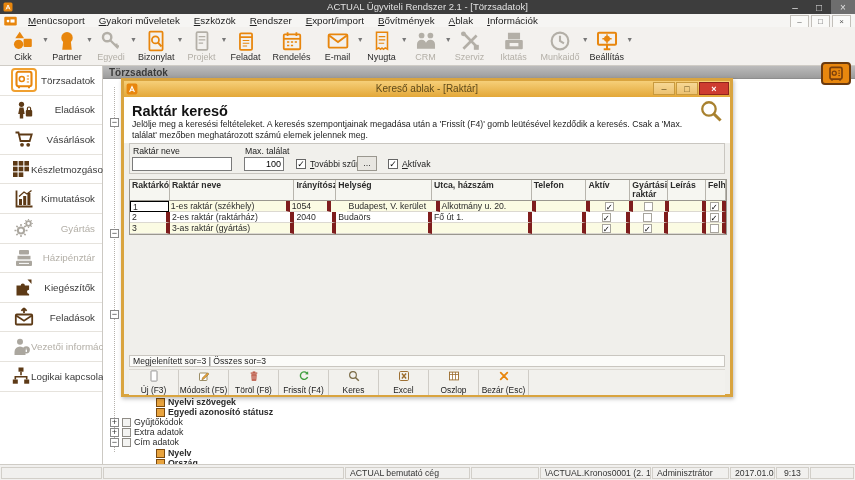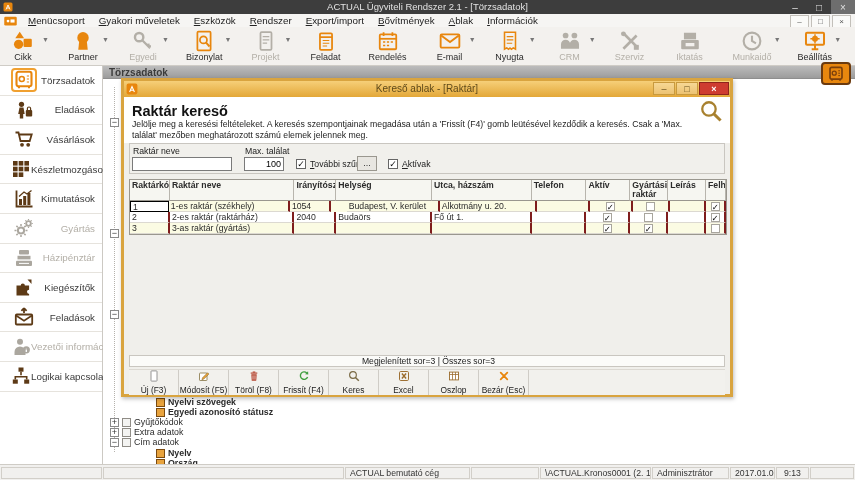--- a/index.html
+++ b/index.html
@@ -19,21 +19,21 @@
   
   .menubar{position:absolute;left:0;top:14px;width:855px;height:13px;background:#f6f5f3;border-bottom:1px solid #e2dfda;display:flex;align-items:center;}
   .menu-ic{width:13px;height:10px;margin:0 4px 0 4px;}
   .menu-item{padding:0 7px;font-size:9.8px;color:#222;line-height:13px;white-space:nowrap;}
   .menu-item::first-letter{text-decoration:underline;}
   .mdi-ctl{position:absolute;right:4px;top:1px;display:flex;gap:2px;}
   .mdi-ctl span{width:17px;height:11px;border:1px solid #c3c0ba;background:#fafaf8;color:#555;
     display:flex;align-items:center;justify-content:center;font-size:8px;line-height:1;}
 
   
-  .toolbar{position:absolute;left:0;top:27px;width:855px;height:39px;background:#f3f1ee;border-bottom:1px solid #cfccc6;display:flex;align-items:flex-start;padding-left:2px;box-sizing:border-box;gap:16px;}
+  .toolbar{position:absolute;left:0;top:27px;width:855px;height:39px;background:#f3f1ee;border-bottom:1px solid #cfccc6;display:flex;align-items:flex-start;padding-left:2px;box-sizing:border-box;}
   .tb-item{position:relative;display:flex;flex-direction:column;align-items:center;padding:3px 6px 0 4px;min-width:34px;}
   .tb-item .ic{width:22px;height:22px;color:#e8860d;}
   .tb-item .tb-label{font-size:9px;margin-top:0px;color:#2b2b2b;white-space:nowrap;}
   .tb-item.disabled .ic{color:#b3afa7;}
   .tb-item.disabled .tb-label{color:#b3afa7;}
   .tb-item .dd{display:none;position:absolute;right:-3px;top:9px;font-size:7px;color:#777;}
   .tb-item.has-dd .dd{display:block;}
 
   
   .sidebar{position:absolute;left:0;top:66px;width:103px;height:398px;background:#fff;border-right:1px solid #ccc9c3;box-sizing:border-box;}
@@ -82,26 +82,26 @@
   .ftext{position:absolute;height:14px;border:1px solid #7a7a7a;background:#fff;font-size:9px;padding:0 2px;box-sizing:border-box;font-family:"Liberation Sans",sans-serif;}
   .accel::first-letter{text-decoration:underline;}
   .cbx{position:absolute;width:10px;height:10px;border:1px solid #666;background:#fff;font-size:9px;line-height:9px;text-align:center;color:#111;box-sizing:border-box;}
   .dots-btn{position:absolute;width:20px;height:15px;background:#e8e6e1;border:1px solid #9a978f;font-size:9px;text-align:center;line-height:12px;box-sizing:border-box;}
 
   .wtable{position:absolute;left:5px;top:82px;width:598px;background:#fff;border:1px solid #9a978f;box-sizing:border-box;}
   .thead{display:flex;height:21px;background:#f6f6f1;}
   .th{font-size:8.7px;font-weight:bold;padding:1px 2px;border-right:1px solid #b8b5ad;border-bottom:1px solid #9a978f;box-sizing:border-box;overflow:hidden;white-space:normal;line-height:1.05;}
   .trow{display:flex;height:11px;}
   .trow.alt{background:#fbfbe3;}
-  .td{font-size:8.7px;padding:0 2px;border-right:2px solid #7f1d1d;border-bottom:1px solid #dcd9d1;box-sizing:border-box;overflow:hidden;white-space:nowrap;line-height:10px;display:flex;align-items:center;}
+  .td{font-size:8.7px;padding:0 2px;border-right:4px solid #7f1d1d;border-bottom:1px solid #dcd9d1;box-sizing:border-box;overflow:hidden;white-space:nowrap;line-height:10px;display:flex;align-items:center;}
   .td.center{justify-content:center;}
   .td.focus{border:1px solid #000;background:#fff;}
   .mini-cb{display:inline-block;width:9px;height:9px;border:1px solid #a8a59d;background:#fff;font-size:8.5px;line-height:8px;text-align:center;color:#111;box-sizing:border-box;}
 
-  .dlg-status{position:absolute;left:5px;top:258px;width:596px;height:12px;background:#fbfbf9;border:1px solid #c9c6c0;box-sizing:border-box;font-size:8.6px;line-height:10px;padding-left:3px;color:#222;text-align:center;}
+  .dlg-status{position:absolute;left:5px;top:258px;width:596px;height:12px;background:#fbfbf9;border:1px solid #c9c6c0;box-sizing:border-box;font-size:8.6px;line-height:10px;padding-left:3px;color:#222;}
   .btnbar{position:absolute;left:5px;top:272px;width:596px;height:25px;background:#f2f1ed;border-top:1px solid #dcd9d3;display:flex;}
   .dbtn{width:50px;height:25px;border-right:1px solid #cfccc6;display:flex;flex-direction:column;align-items:center;justify-content:space-between;box-sizing:border-box;}
   .dbtn .ic{width:12px;height:12px;color:#7a6a45;}
   .dbtn .dlabel{font-size:8.4px;color:#222;margin-top:1px;white-space:nowrap;}
 
   
   .statusbar{position:absolute;left:0;top:464px;width:855px;height:16px;background:#f1f0ee;border-top:1px solid #cfccc6;box-sizing:border-box;z-index:20;}
   .sb-panel{position:absolute;top:2px;height:12px;border:1px solid #d2cfc9;box-sizing:border-box;font-size:8.7px;line-height:10px;color:#333;padding:0 4px;white-space:nowrap;overflow:hidden;}
   .sb-panel.center{text-align:center;}
 </style>

